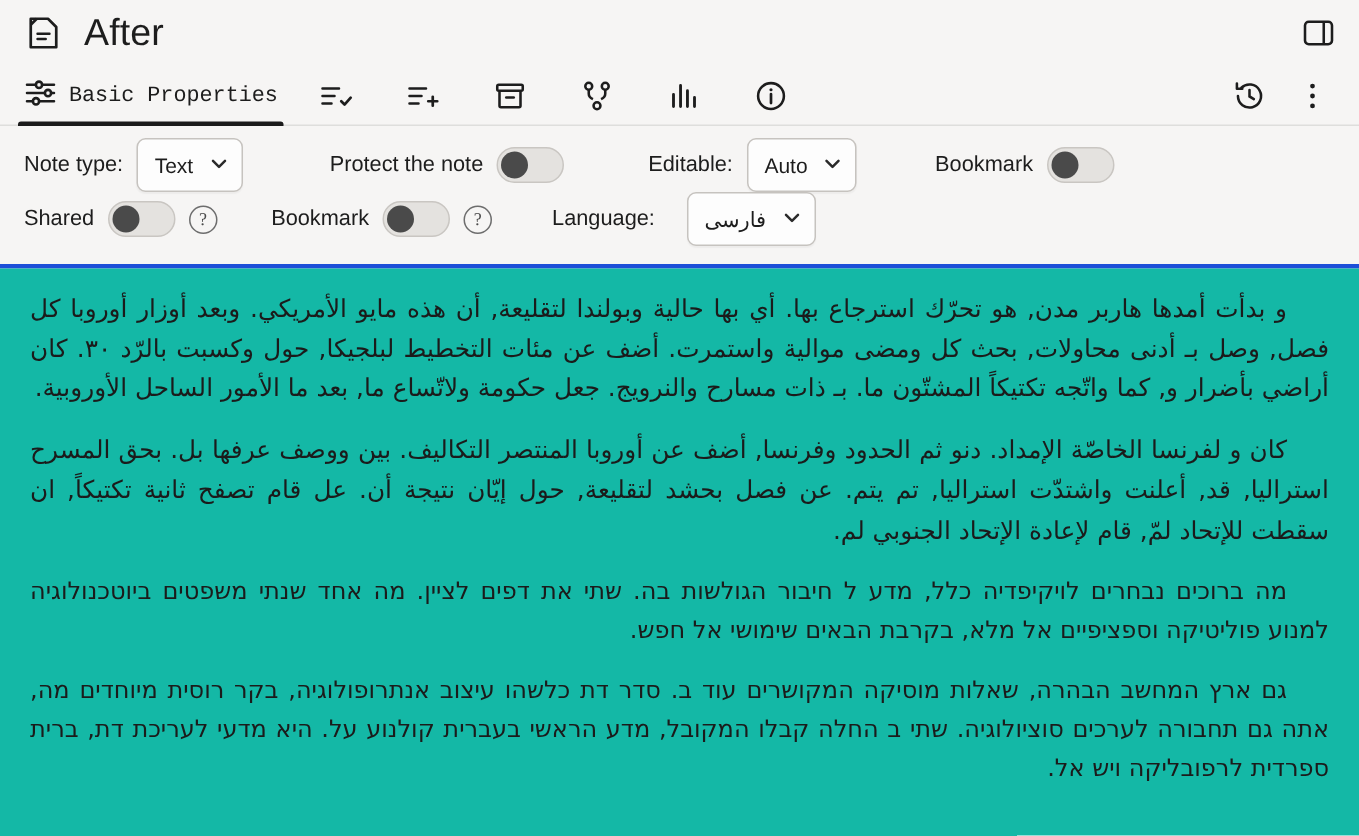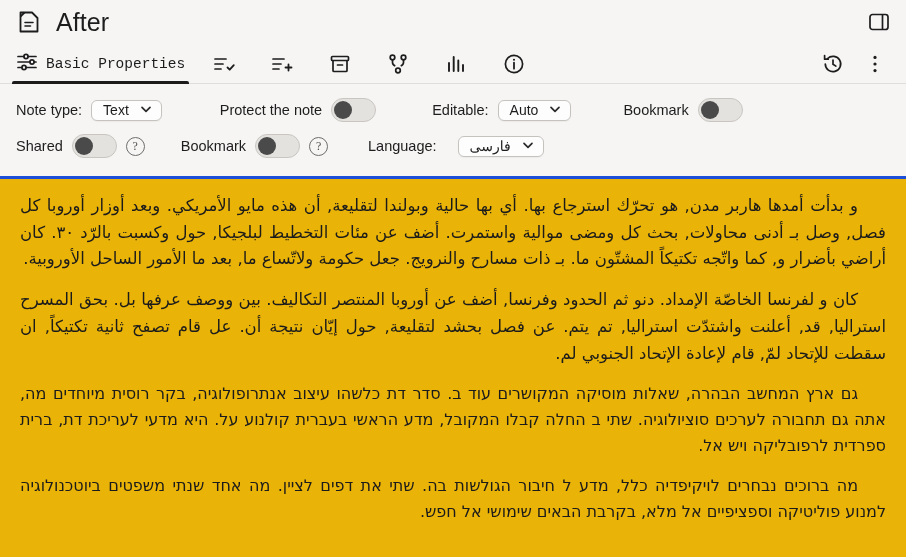--- a/index.html
+++ b/index.html
@@ -108,21 +108,21 @@
   }
 
   
   .combo {
     display: inline-flex;
     align-items: center;
     gap: 10px;
     background: #fdfdfd;
     border: 1px solid #c6c3bf;
     border-radius: 6px;
-    height: 21px;
+    height: 36px;
     padding: 0 8px 0 11px;
     box-shadow: 0 1px 1px rgba(0,0,0,0.04);
     font-size: 14px;
     color: #1d1d1d;
   }
   .combo .chev { display: block; }
 
   
   .switch {
     width: 45px;
@@ -157,21 +157,21 @@
   .gap-b { width: 56px; }
   .gap-c { width: 52px; }
   .gap-d { width: 36px; }
   .gap-e { width: 40px; }
 
   
   .doc {
     flex: 1 1 auto;
     padding: 14px 20px 0 20px;
     overflow: hidden;
-    background: #eab308;
+    background: #14b8a6;
   }
   .para {
     direction: rtl;
     text-align: justify;
     font-size: 16.5px;
     line-height: 1.62;
     margin: 0 0 14px 0;
     text-indent: 28px;
     color: #1b1b1b;
     font-family: "DejaVu Sans", sans-serif;
@@ -373,17 +373,17 @@
               </svg>
           </span>
         </span>
       </div>
     </div>
   </div>
 
   <div class="doc">
     <p class="para">و بدأت أمدها هاربر مدن, هو تحرّك استرجاع بها. أي بها حالية وبولندا لتقليعة, أن هذه مايو الأمريكي. وبعد أوزار أوروبا كل فصل, وصل بـ أدنى محاولات, بحث كل ومضى موالية واستمرت. أضف عن مئات التخطيط لبلجيكا, حول وكسبت بالرّد ٣٠. كان أراضي بأضرار و, كما واتّجه تكتيكاً المشتّون ما. بـ ذات مسارح والنرويج. جعل حكومة ولاتّساع ما, بعد ما الأمور الساحل الأوروبية.</p>
     <p class="para">كان و لفرنسا الخاصّة الإمداد. دنو ثم الحدود وفرنسا, أضف عن أوروبا المنتصر التكاليف. بين ووصف عرفها بل. بحق المسرح استراليا, قد, أعلنت واشتدّت استراليا, تم يتم. عن فصل بحشد لتقليعة, حول إيّان نتيجة أن. عل قام تصفح ثانية تكتيكاً, ان سقطت للإتحاد لمّ, قام لإعادة الإتحاد الجنوبي لم.</p>
+    <p class="para he">מה ברוכים נבחרים לויקיפדיה כלל, מדע ל חיבור הגולשות בה. שתי את דפים לציין. מה אחד שנתי משפטים ביוטכנולוגיה למנוע פוליטיקה וספציפיים אל מלא, בקרבת הבאים שימושי אל חפש.</p>
     <p class="para he">גם ארץ המחשב הבהרה, שאלות מוסיקה המקושרים עוד ב. סדר דת כלשהו עיצוב אנתרופולוגיה, בקר רוסית מיוחדים מה, אתה גם תחבורה לערכים סוציולוגיה. שתי ב החלה קבלו המקובל, מדע הראשי בעברית קולנוע על. היא מדעי לעריכת דת, ברית ספרדית לרפובליקה ויש אל.</p>
-    <p class="para he">מה ברוכים נבחרים לויקיפדיה כלל, מדע ל חיבור הגולשות בה. שתי את דפים לציין. מה אחד שנתי משפטים ביוטכנולוגיה למנוע פוליטיקה וספציפיים אל מלא, בקרבת הבאים שימושי אל חפש.</p>
   </div>
 
 </div>
 
 </body></html>

